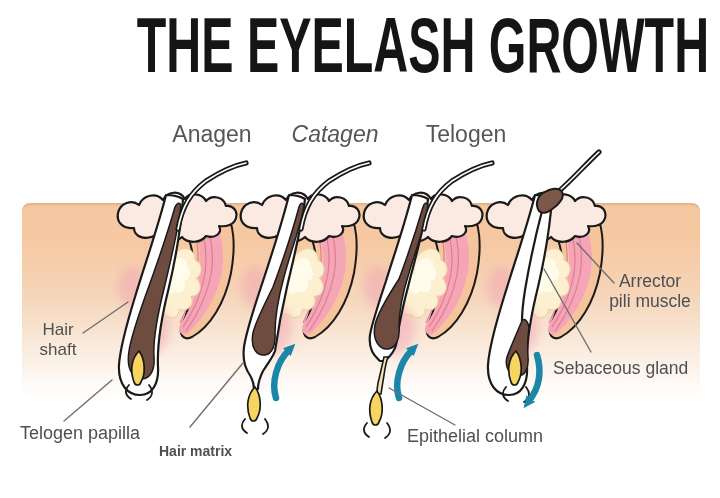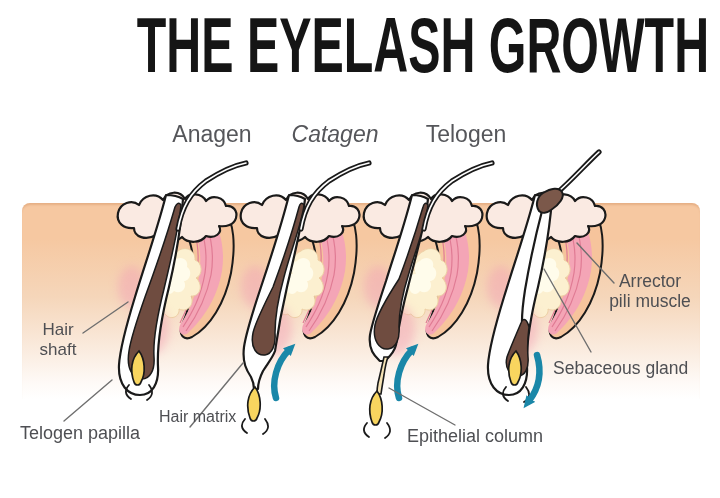--- a/index.html
+++ b/index.html
@@ -21,21 +21,21 @@
   .phase-anagen{left:212px;} .phase-catagen{left:335px;font-style:italic;} .phase-telogen{left:466px;}
   .skin{position:absolute;left:22px;top:203px;width:678px;height:196px;border-radius:8px 8px 0 0;
         background:linear-gradient(180deg,var(--skin-top) 0%,var(--skin-top) 18%,var(--skin-mid) 48%,
                    var(--skin-low) 78%,var(--skin-bottom) 92%,#ffffff 100%);
         box-shadow:inset 0 3px 2px -1px rgba(196,124,74,.30);}
   svg.art{position:absolute;left:0;top:0;width:720px;height:498px;}
   .ann{position:absolute;color:var(--label-text);font-size:17.5px;line-height:19.5px;}
   .pre{white-space:pre-line;}
   .ann-hair-shaft{left:26px;top:308px;width:64px;text-align:center;font-size:17px;margin-top:12px;}
   .ann-dermal-papilla{left:20px;top:424px;font-size:18px;}
-  .ann-hair-matrix{left:159px;top:407px;font-size:16px;}
+  .ann-hair-matrix{left:159px;top:442px;font-size:14px;font-weight:bold;}
   .ann-epithelial-column{left:407px;top:427px;font-size:18px;}
   .ann-arrector{left:598px;top:272px;width:104px;text-align:center;}
   .ann-sebaceous{left:553px;top:359px;}
   
   .epi{fill:var(--epidermis);stroke:var(--outline);stroke-width:2.2;stroke-linejoin:round;}
   .sac{fill:var(--sac-tan);stroke:var(--outline);stroke-width:2;stroke-linejoin:round;}
   .mus{fill:var(--muscle-pink);}
   .mus-stripe{fill:none;stroke:var(--muscle-stripe);stroke-width:1.2;}
   .gland{fill:var(--gland-cream);stroke:#edd0a4;stroke-width:1;}
   .gland-hi{fill:var(--gland-light);}

